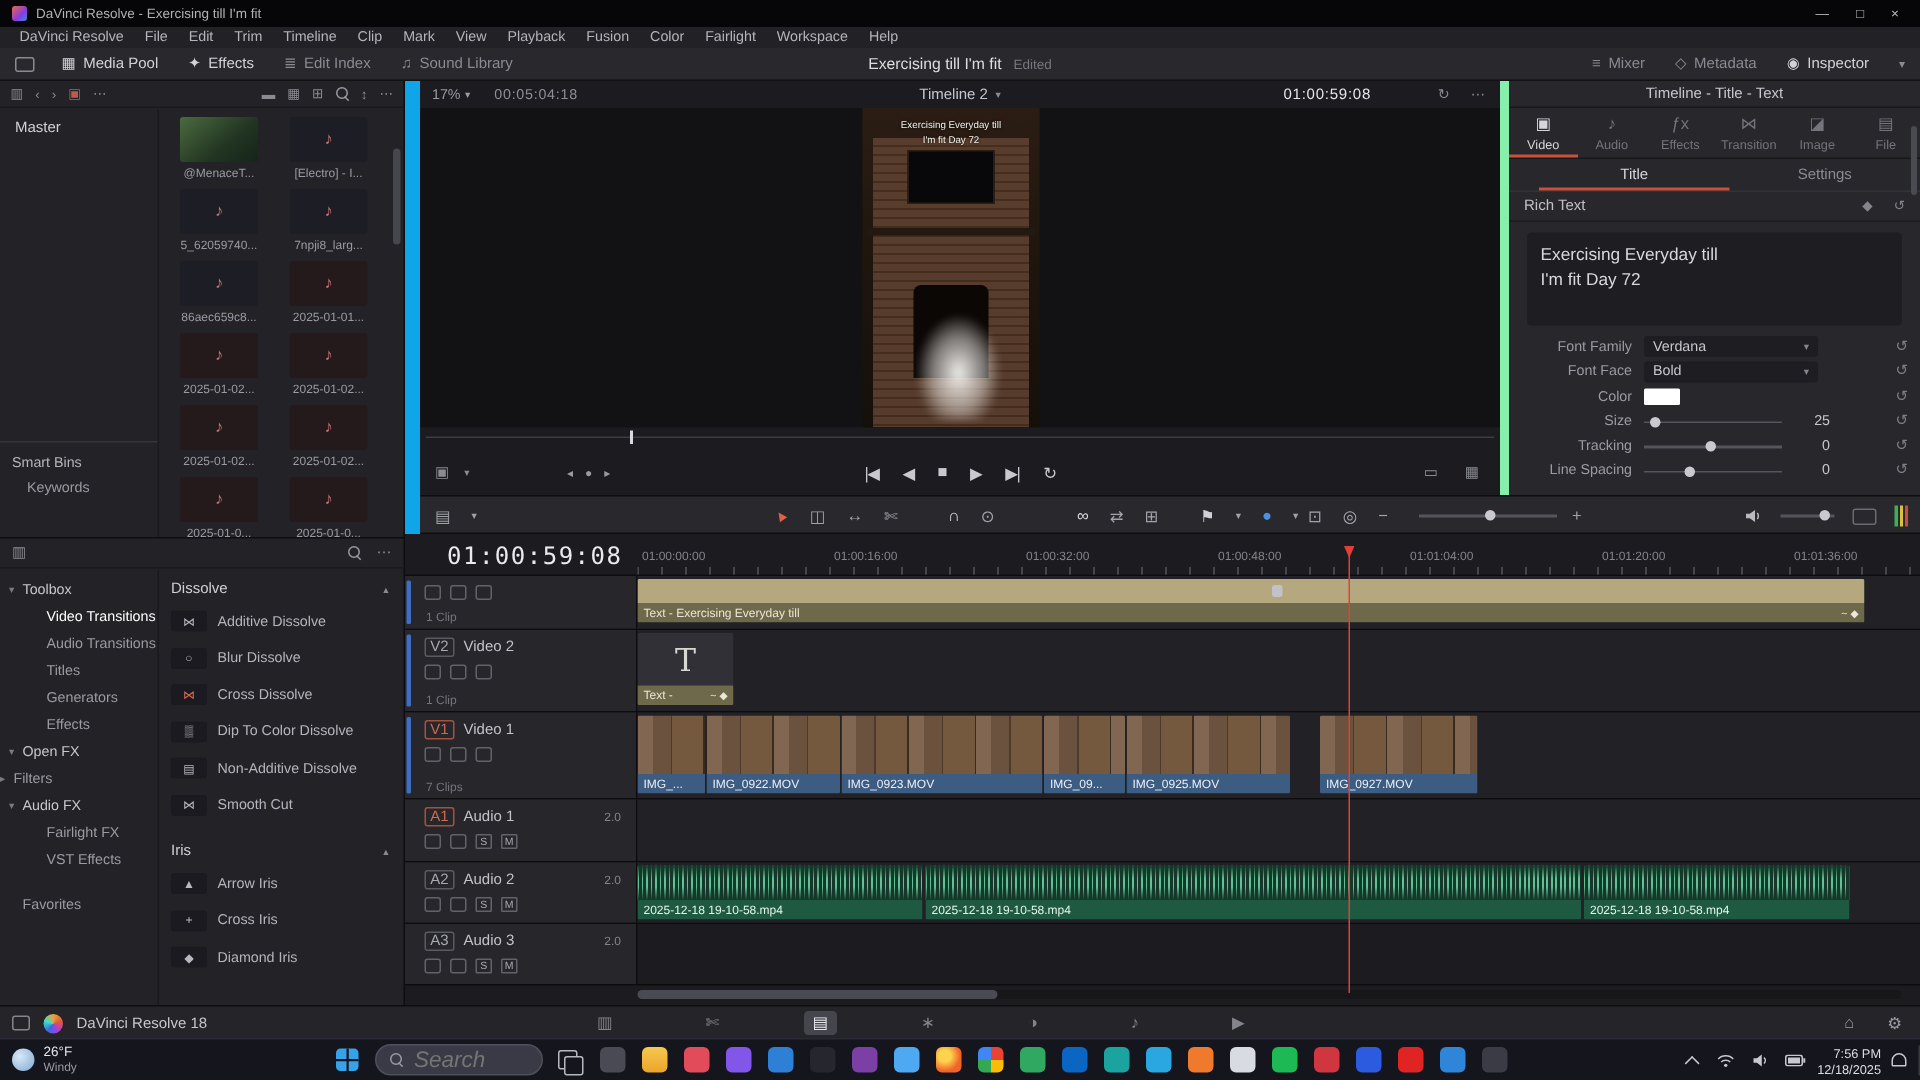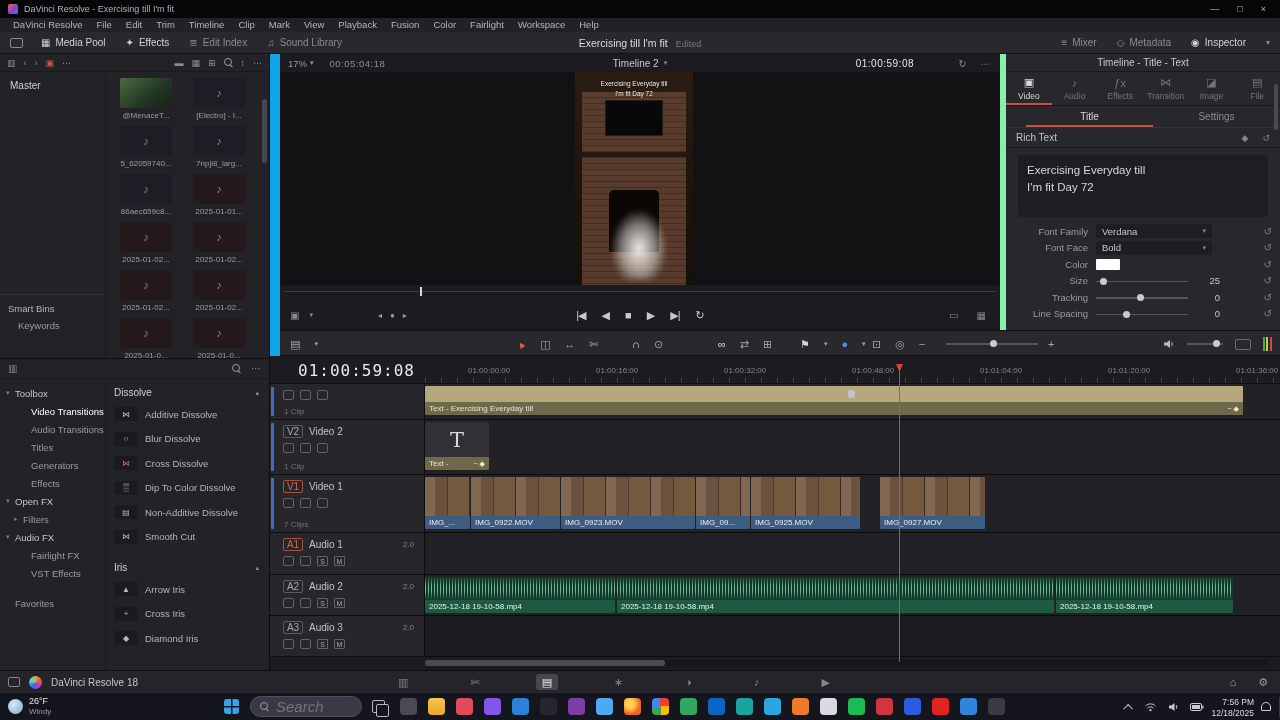--- a/index.html
+++ b/index.html
@@ -124,21 +124,21 @@
 #tlt-vol .dot{position:absolute;left:26px;top:-3px;width:7px;height:7px;border-radius:50%;background:#c9c9cf;}
 #tlt-dim{width:16px;height:11px;border:1px solid #6a6a72;border-radius:2px;}
 #tlt-meters{width:9px;height:14px;background:linear-gradient(90deg,#3fae5a 0 2px,transparent 2px 3.5px,#d8c23a 3.5px 5.5px,transparent 5.5px 7px,#cf4a3a 7px 9px);}
 
 
 #timeline{position:absolute;left:270px;top:356px;width:1010px;height:314px;background:#1c1c20;}
 #tl-headrow{position:absolute;left:0;top:0;width:1010px;height:28px;border-bottom:1px solid #0e0e10;}
 #tl-timecode{position:absolute;left:28px;top:5px;font-size:16px;color:#eaeaee;letter-spacing:1px;font-family:"DejaVu Sans Mono","Liberation Mono",monospace;}
 #tl-ruler{position:absolute;left:155px;top:0;right:0;height:28px;}
 #tl-ruler::after{content:"";position:absolute;left:0;right:0;bottom:1px;height:5px;background:repeating-linear-gradient(90deg,#46464e 0 1px,transparent 1px 16px);}
-.tl-ruler-label{position:absolute;top:10px;font-size:8px;color:#84848c;margin-left:40px;}
+.tl-ruler-label{position:absolute;top:10px;font-size:8px;color:#84848c;}
 #tl-tracks{position:absolute;left:0;top:28px;width:1010px;}
 .tl-row{position:relative;display:flex;border-bottom:1px solid #0c0c0e;text-align:right;}
 .tl-head{width:155px;flex:0 0 auto;background:#26262b;position:relative;border-right:1px solid #0c0c0e;}
 .tl-content{flex:1;position:relative;background:#212126;overflow:hidden;}
 .trk-color{position:absolute;left:1px;top:3px;bottom:3px;width:3px;background:#3e6ec0;border-radius:1px;}
 .trk-line1{display:flex;align-items:center;gap:6px;padding:5px 10px 0 13px;}
 .trk-box{min-width:20px;height:13px;border:1px solid #5a5a62;border-radius:2px;display:flex;align-items:center;justify-content:center;font-size:10px;color:#a8a8b0;padding:0 2px;}
 .trk-box.armed{border-color:#a8503e;color:#cc6a52;}
 .trk-name{font-size:10px;color:#c2c2c8;white-space:nowrap;}
 .trk-ch{margin-left:auto;font-size:8px;color:#84848c;}
@@ -427,21 +427,21 @@
           <div class="fx-tree-item" style="padding-left: 22px;">
             <span class="chev"></span>
             <span>Effects</span>
           </div>
 
           <div class="fx-tree-item" style="padding-left: 6px; color: rgb(198, 198, 204);">
             <span class="chev">▾</span>
             <span>Open FX</span>
           </div>
 
-          <div class="fx-tree-item" style="padding-left: 14px;">
+          <div class="fx-tree-item" style="">
             <span class="chev">▸</span>
             <span>Filters</span>
           </div>
 
           <div class="fx-tree-item" style="padding-left: 6px; color: rgb(198, 198, 204);">
             <span class="chev">▾</span>
             <span>Audio FX</span>
           </div>
 
           <div class="fx-tree-item" style="padding-left: 22px;">

